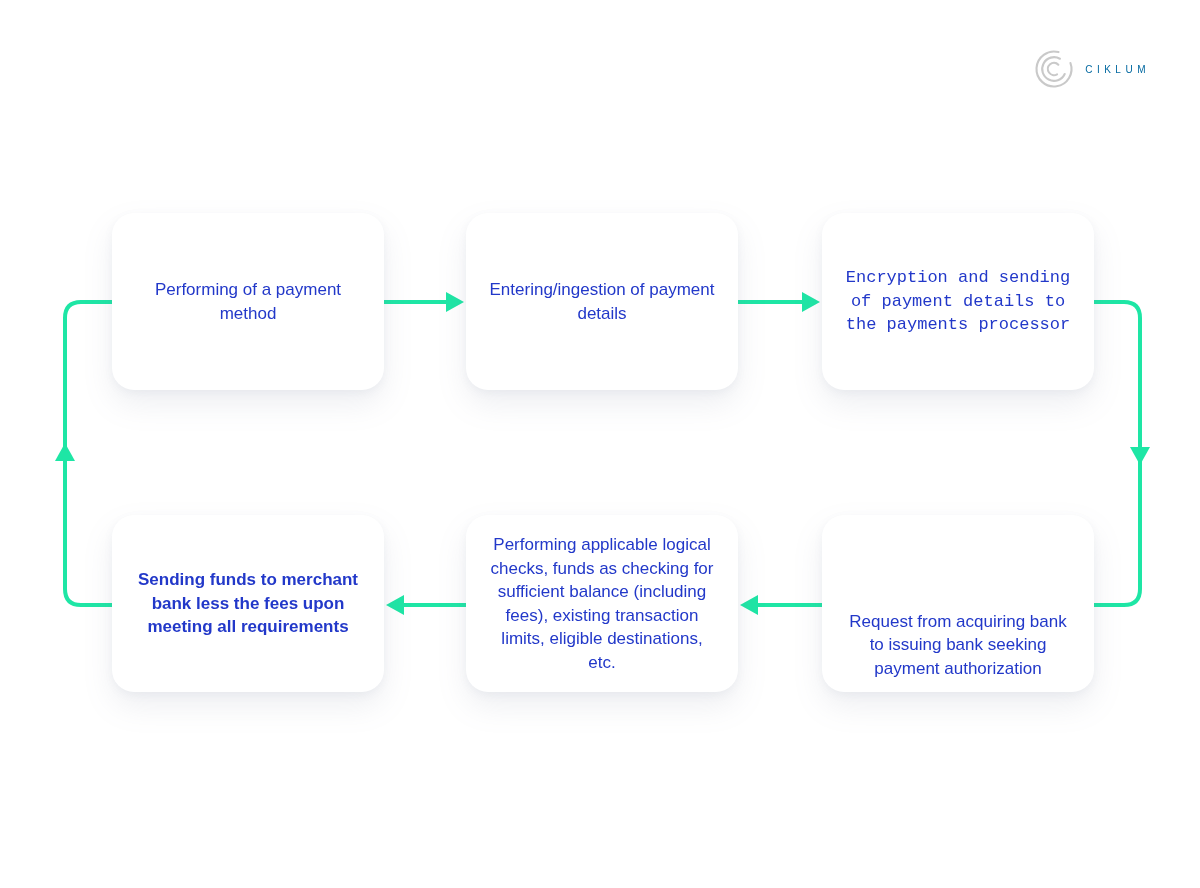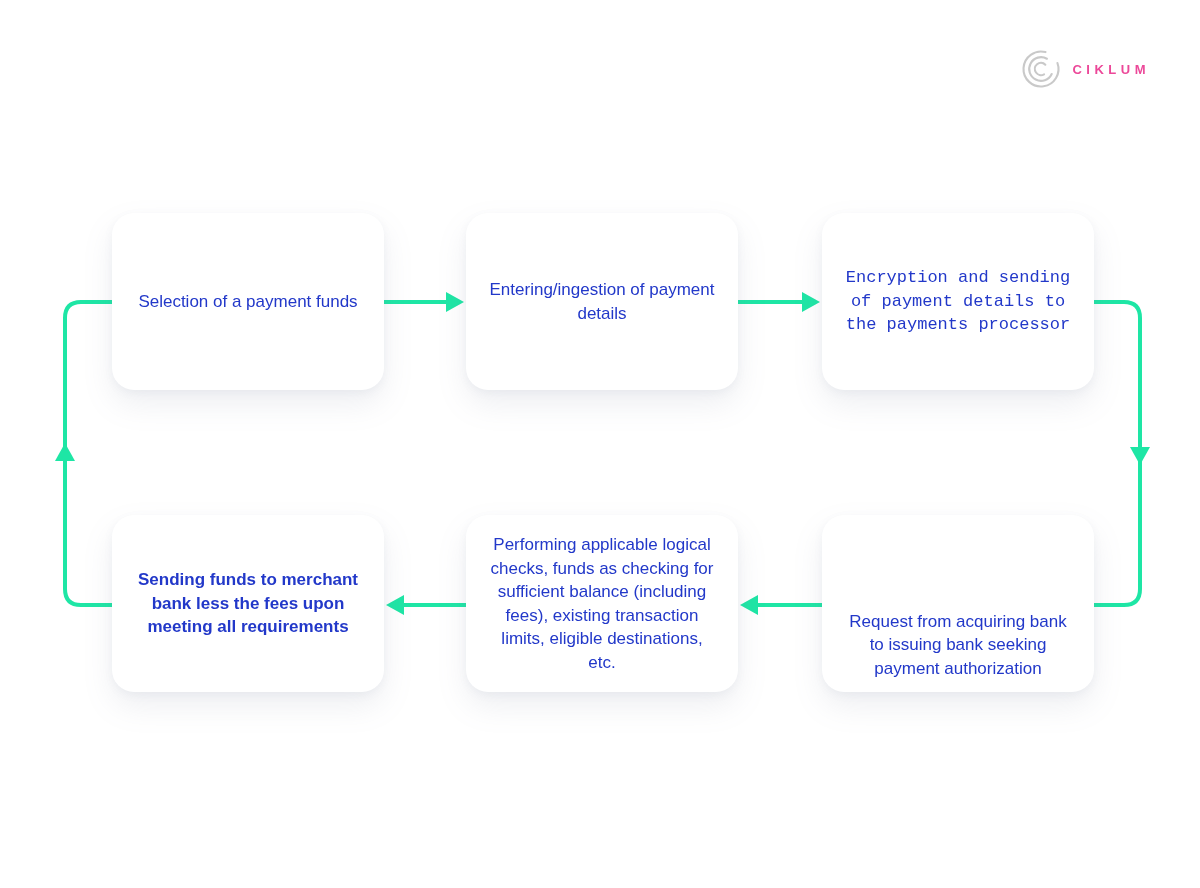--- a/index.html
+++ b/index.html
@@ -36,21 +36,21 @@
   .n6 { left: 112px; top: 515px; font-weight: bold; }
 
   
   svg.connectors { position: absolute; inset: 0; pointer-events: none; }
   .conn { fill: none; stroke: #1ee6a5; stroke-width: 4; }
   .head { fill: #1ee6a5; stroke: none; }
 
   
   .logo { position: absolute; top: 48px; right: 50px; display: flex; align-items: center; gap: 10px; }
   .logo-arcs { stroke: #c9c9c9; fill: none; stroke-width: 2.4; stroke-linecap: round; }
-  .logo-text { color: #ec4899; font-size: 13px; letter-spacing: 4.5px; font-weight: 700; }
+  .logo-text { color: #0369a1; font-size: 10px; letter-spacing: 4.5px; font-weight: 400; }
 </style>
 </head>
 <body>
 
 <div class="canvas">
 
   <svg class="connectors" width="1200" height="888" viewBox="0 0 1200 888">
 
     <path class="conn" d="M 384 302 L 450 302"></path>
     <polygon class="head" points="446,292 446,312 464,302"></polygon>
@@ -65,21 +65,21 @@
     <polygon class="head" points="758,595 758,615 740,605"></polygon>
 
     <path class="conn" d="M 466 605 L 400 605"></path>
     <polygon class="head" points="404,595 404,615 386,605"></polygon>
 
     <path class="conn" d="M 112 605 L 81 605 Q 65 605 65 589 L 65 318 Q 65 302 81 302 L 112 302"></path>
     <polygon class="head" points="55,461 75,461 65,443"></polygon>
   </svg>
 
   <div class="node n1">
-    <span>Selection of a payment funds</span>
+    <span>Performing of a payment method</span>
   </div>
   <div class="node n2">
     <span>Entering/ingestion of payment details</span>
   </div>
   <div class="node n3">
     <span>Encryption and sending of payment details to the payments processor</span>
   </div>
   <div class="node n4">
     <span>Request from acquiring bank to issuing bank seeking payment authorization</span>
   </div>

